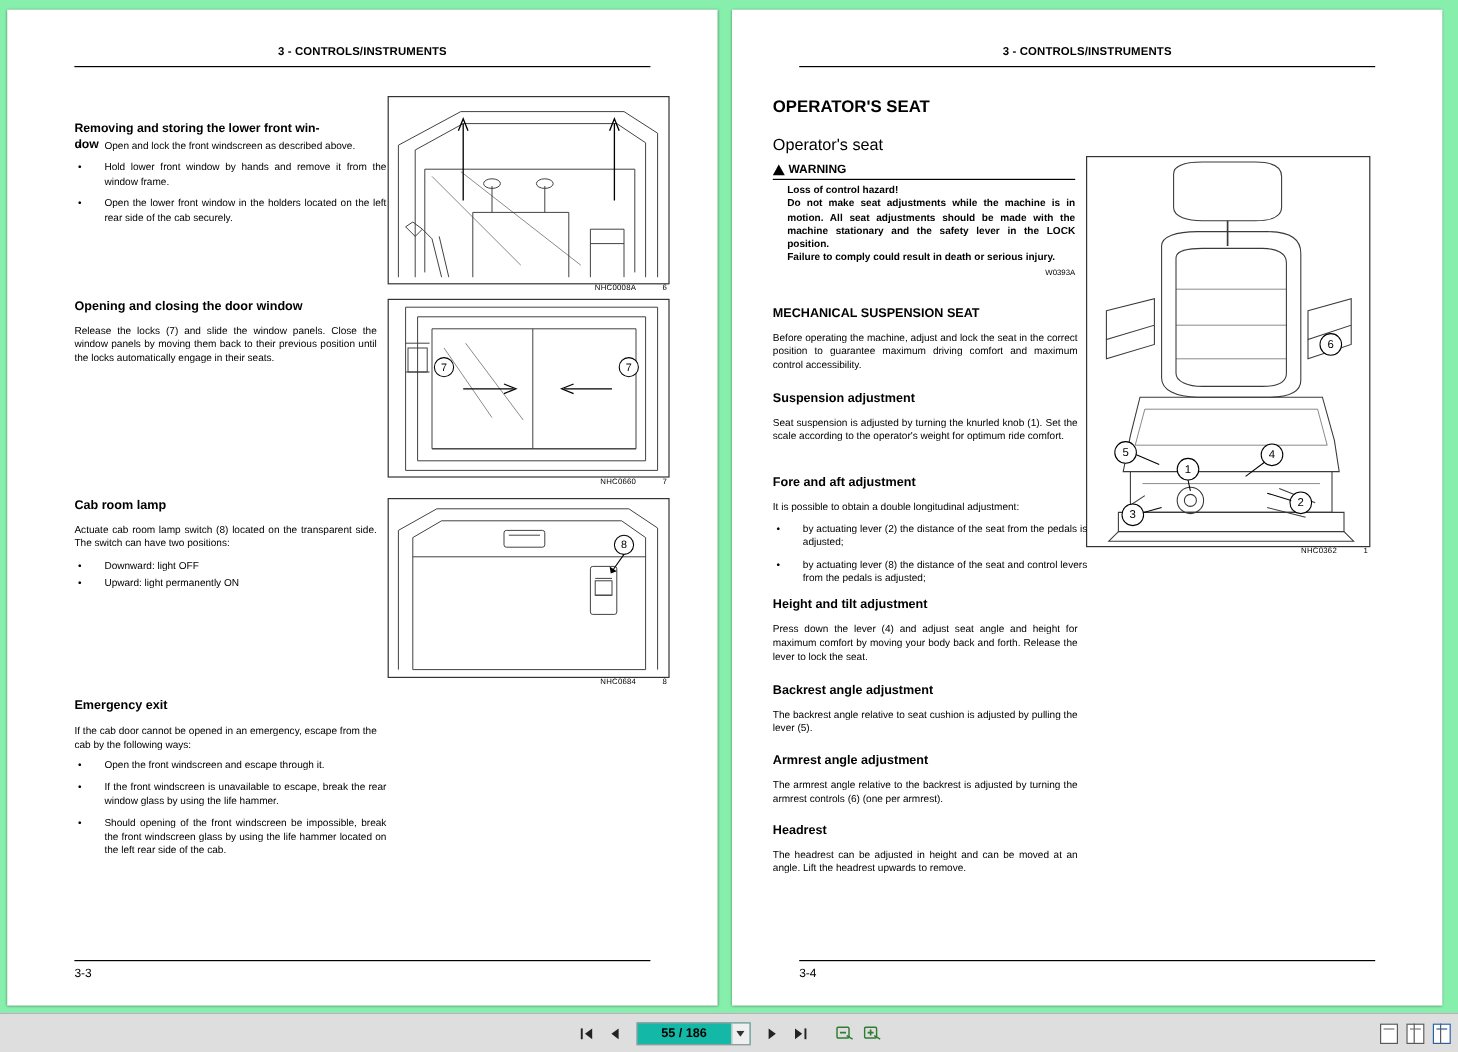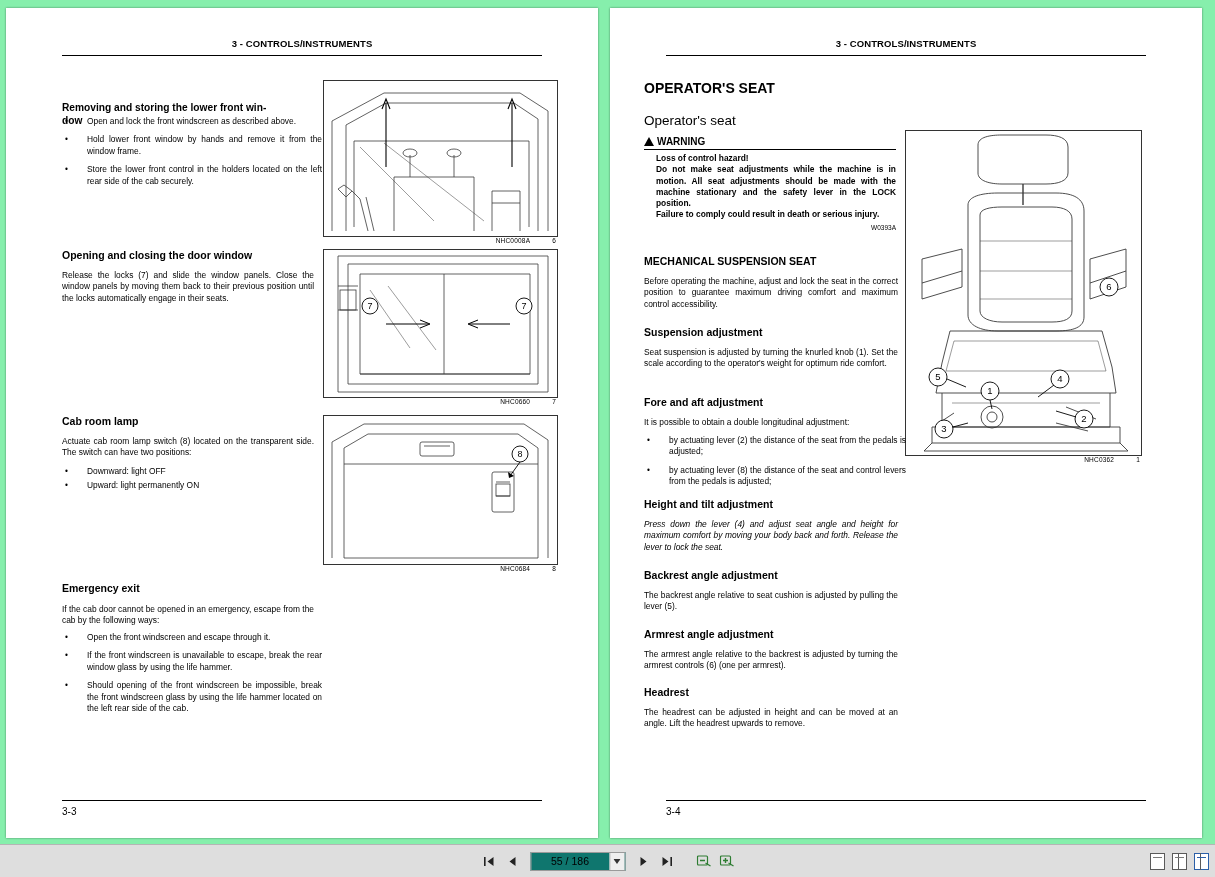--- a/index.html
+++ b/index.html
@@ -182,23 +182,24 @@
     width: 17px; height: 17px;
     display: flex; align-items: center; justify-content: center;
     color: #222;
     cursor: pointer;
   }
   .tb-btn svg { display:block; }
   .pagebox {
     display: flex;
     align-items: center;
     border: 1px solid #9a9a9a;
-    background: #0f766e;
+    background: #14b8a6;
     height: 17px;
     margin: 0 4px;
+    font-weight: bold;
   }
   .pagebox .val {
     width: 78px;
     text-align: center;
     font-size: 10.5px;
     color: #000;
     line-height: 17px;
   }
   .pagebox .drop {
     width: 14px;
@@ -246,21 +247,21 @@
     <div class="page" id="page-left">
       <div class="page-inner">
         <div class="hdr">3 - CONTROLS/INSTRUMENTS</div>
         <div class="hdr-rule"></div>
 
         <div class="blk h-bold" style="left:56px; top:71px; width:255px;margin-top:23px;">Removing and storing the lower front win-<br>dow</div>
 
         <ul class="blk bullets" style="left:56px; top:108px; width:260px;">
           <li>Open and lock the front windscreen as described above.</li>
           <li>Hold lower front window by hands and remove it from the window frame.</li>
-          <li>Store the lower front control in the holders located on the left rear side of the cab securely.</li>
+          <li>Open the lower front window in the holders located on the left rear side of the cab securely.</li>
         </ul>
 
         <div class="fig" style="left:317px; top:72px; width:233px; height:155px;">
           <svg width="233" height="155" viewBox="0 0 233 155">
             <g fill="none" stroke="#3a3a3a" stroke-width="0.8">
               <path d="M8 150 L8 40 L60 12 L196 12 L224 30 L224 150"></path>
               <path d="M22 150 L22 44 L62 22 L190 22 L214 38 L214 150"></path>
               <path d="M30 60 L205 60"></path>
               <path d="M30 60 L30 146 M205 60 L205 146"></path>
               <path d="M36 66 L110 140 M60 62 L160 140" stroke-width="0.5"></path>
@@ -455,21 +456,21 @@
         <div class="blk para" style="left:34px; top:339px; width:254px;">Seat suspension is adjusted by turning the knurled knob (1). Set the scale according to the operator's weight for optimum ride comfort.</div>
 
         <div class="blk h-sec" style="left:34px; top:388px; width:262px;">Fore and aft adjustment</div>
         <div class="blk para" style="left:34px; top:409px; width:254px;">It is possible to obtain a double longitudinal adjustment:</div>
         <ul class="blk bullets" style="left:34px; top:427px; width:262px;">
           <li>by actuating lever (2) the distance of the seat from the pedals is adjusted;</li>
           <li>by actuating lever (8) the distance of the seat and control levers from the pedals is adjusted;</li>
         </ul>
 
         <div class="blk h-sec" style="left:34px; top:490px; width:262px;">Height and tilt adjustment</div>
-        <div class="blk para" style="left:34px; top:511px; width:254px;font-style:italic;">Press down the lever (4) and adjust seat angle and height for maximum comfort by moving your body back and forth. Release the lever to lock the seat.</div>
+        <div class="blk para" style="left:34px; top:511px; width:254px;">Press down the lever (4) and adjust seat angle and height for maximum comfort by moving your body back and forth. Release the lever to lock the seat.</div>
 
         <div class="blk h-sec" style="left:34px; top:561px; width:262px;">Backrest angle adjustment</div>
         <div class="blk para" style="left:34px; top:582px; width:254px;">The backrest angle relative to seat cushion is adjusted by pulling the lever (5).</div>
 
         <div class="blk h-sec" style="left:34px; top:620px; width:262px;">Armrest angle adjustment</div>
         <div class="blk para" style="left:34px; top:641px; width:254px;">The armrest angle relative to the backrest is adjusted by turning the armrest controls (6) (one per armrest).</div>
 
         <div class="blk h-sec" style="left:34px; top:678px; width:262px;">Headrest</div>
         <div class="blk para" style="left:34px; top:699px; width:254px;">The headrest can be adjusted in height and can be moved at an angle. Lift the headrest upwards to remove.</div>
 

